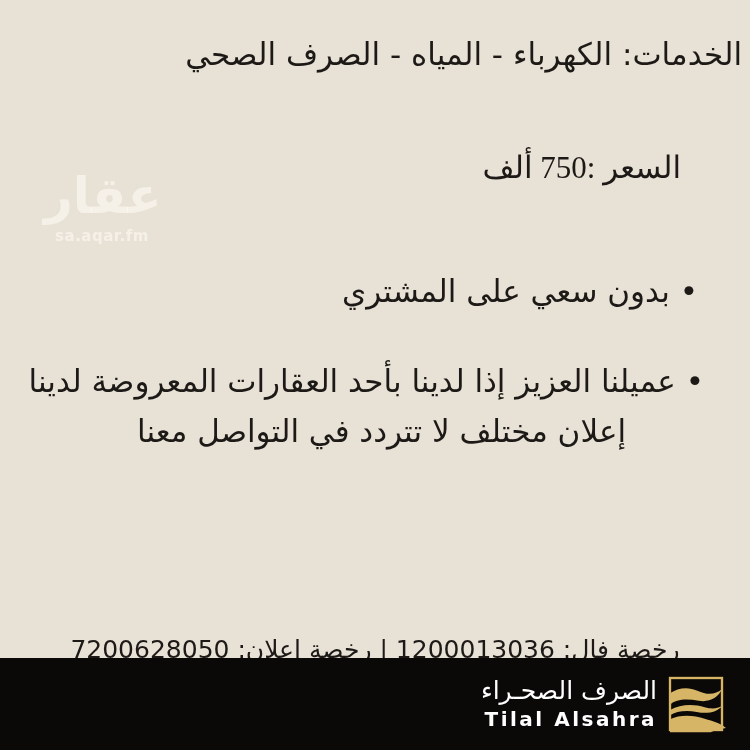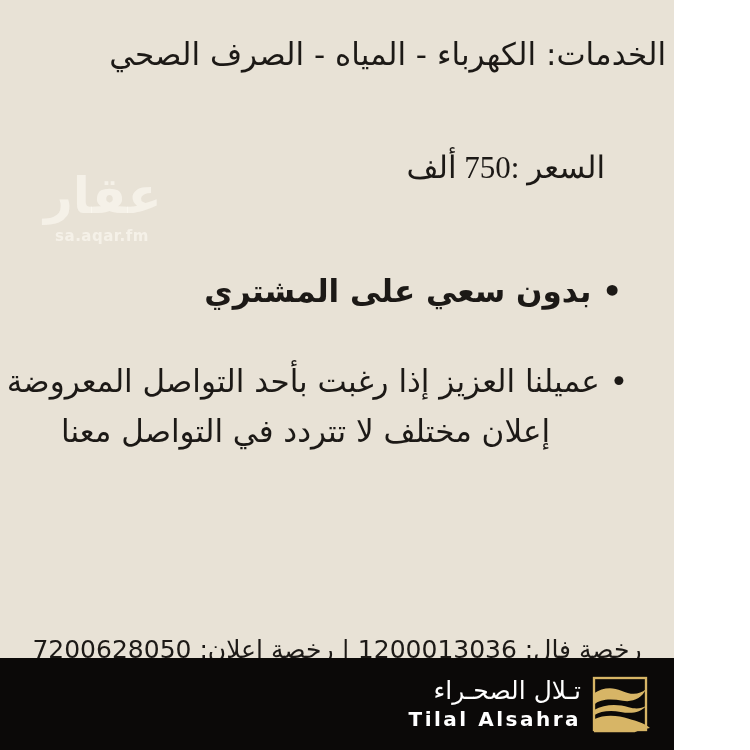--- a/index.html
+++ b/index.html
@@ -3,21 +3,21 @@
 <meta charset="utf-8">
 <style>
   * { margin: 0; padding: 0; box-sizing: border-box; }
   html, body { width: 750px; height: 750px; }
   body {
     font-family: "DejaVu Sans", sans-serif;
     overflow: hidden;
   }
   .canvas {
     position: relative;
-    width: 674px;
+    width: 750px;
     height: 750px;
     background: #e8e2d6;
     color: #1c1916;
     overflow: hidden;
   }
   .services-line {
     position: absolute;
     top: 36px;
     right: 8px;
     direction: rtl;
@@ -55,21 +55,20 @@
     letter-spacing: 0.5px;
     margin-top: 1px;
   }
   .bullet-one {
     position: absolute;
     top: 273px;
     right: 52px;
     direction: rtl;
     font-size: 31px;
     white-space: nowrap;
-    font-weight: bold;
   }
   .bullet-two {
     position: absolute;
     top: 356px;
     right: 46px;
     direction: rtl;
     text-align: right;
     font-size: 31px;
     line-height: 50px;
   }
@@ -133,29 +132,29 @@
   <div class="price-line">السعر :750 ألف</div>
 
   <div class="watermark">
     <div class="wm-brand">عقار</div>
     <div class="wm-site">sa.aqar.fm</div>
   </div>
 
   <div class="bullet-one">• بدون سعي على المشتري</div>
 
   <div class="bullet-two">
-    <div class="line1">• عميلنا العزيز إذا رغبت بأحد التواصل المعروضة لدينا</div>
+    <div class="line1">• عميلنا العزيز إذا لدينا بأحد العقارات المعروضة لدينا</div>
     <div class="line2">إعلان مختلف لا تتردد في التواصل معنا</div>
   </div>
 
   <div class="license-line">رخصة فال: 1200013036 | رخصة إعلان: 7200628050</div>
 
   <div class="footer">
     <div class="brand-text">
-      <div class="brand-ar">تـلال الصحـراء</div>
+      <div class="brand-ar">الصرف الصحـراء</div>
       <div class="brand-en">Tilal Alsahra</div>
     </div>
     <div class="emblem">
       <svg viewBox="0 0 90 90" xmlns="http://www.w3.org/2000/svg" aria-hidden="true">
         <rect x="6" y="6" width="78" height="78" fill="none" stroke="#d7b566" stroke-width="3.5"></rect>
 
         <path fill="#d7b566" d="M6,29 C18,20 34,19 47,25 C62,32 74,31 84,23 C78,36 64,43 49,40 C32,37 15,37 6,46 Z"></path>
 
         <path fill="#d7b566" d="M6,54 C22,45 42,45 58,50 C69,53 77,52 84,48 C76,58 62,60 46,57 C30,54 15,56 6,62 Z"></path>
 

